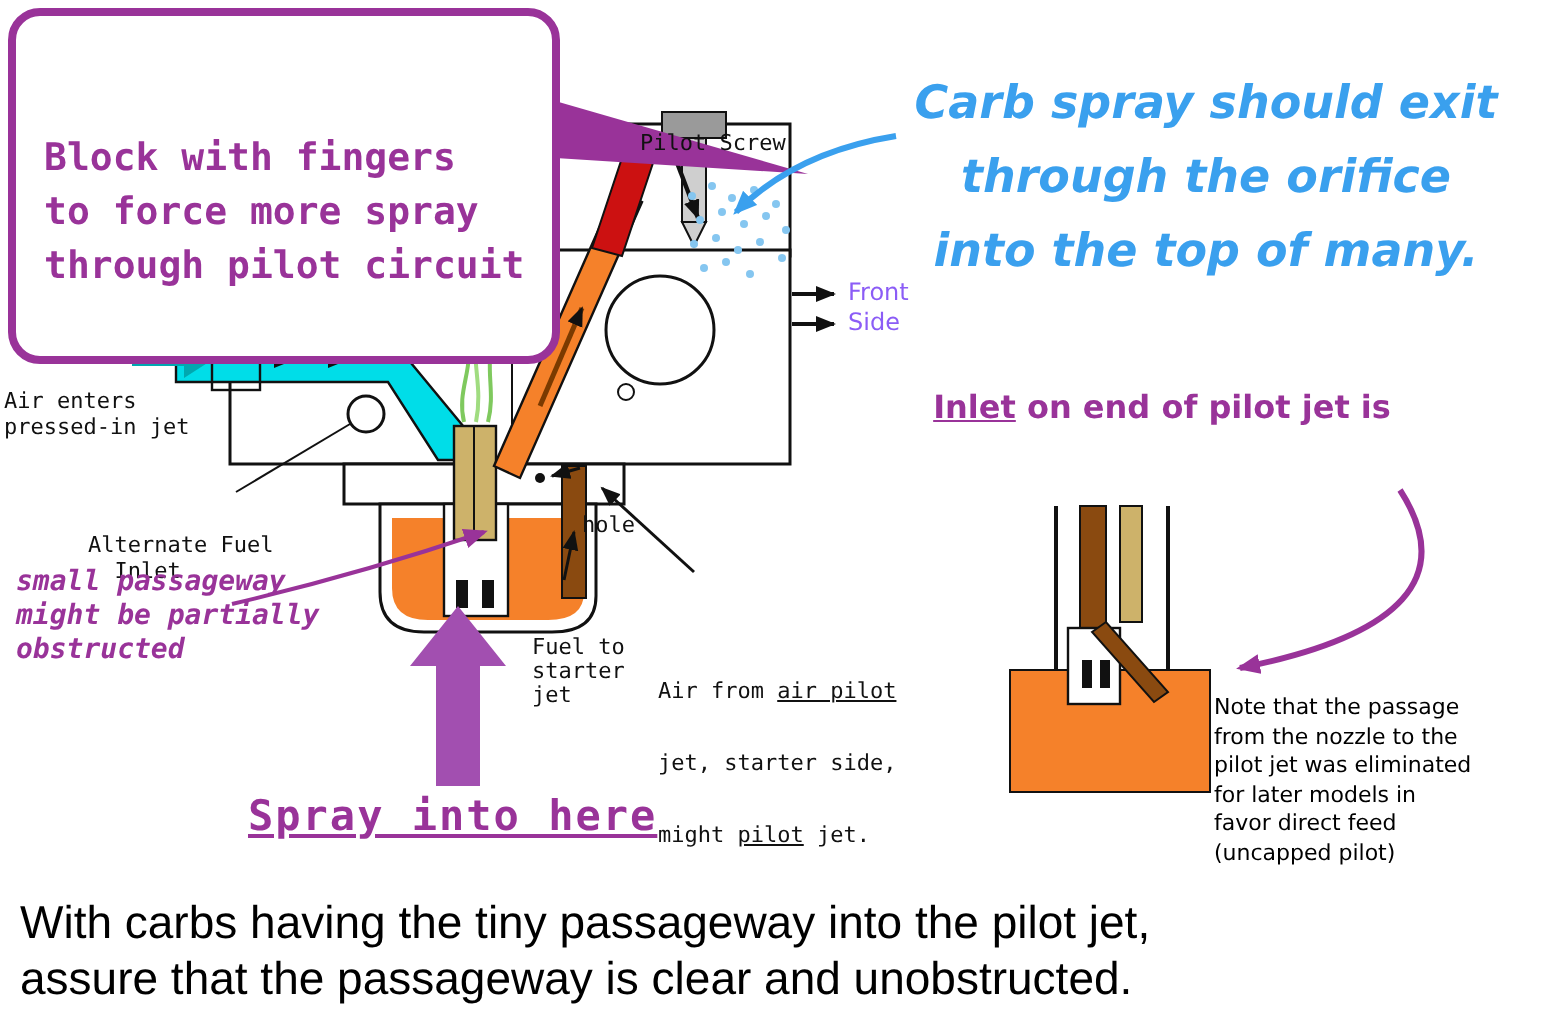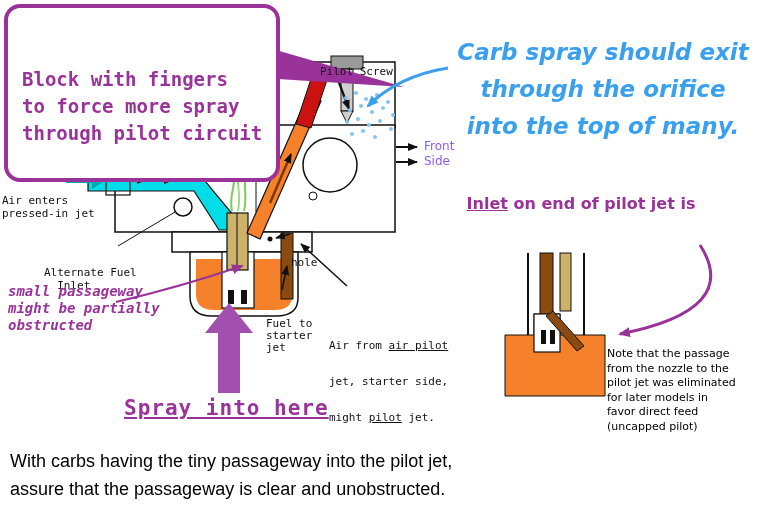--- a/index.html
+++ b/index.html
@@ -18,21 +18,21 @@
   .front-side{position:absolute;left:424px;top:139px;font-size:12px;line-height:15px;color:#8b5cf6;z-index:2;}
   .plug-note{position:absolute;left:448px;top:190px;width:266px;text-align:center;
     font-weight:bold;font-size:16px;line-height:28px;color:var(--purple);z-index:2;}
   .small-passageway{position:absolute;left:8px;top:283px;font-family:"DejaVu Sans Mono",monospace;
     font-weight:bold;font-style:italic;font-size:14px;line-height:17px;color:var(--purple);white-space:pre;z-index:2;}
   .spray-here{position:absolute;left:124px;top:396px;font-family:"DejaVu Sans Mono",monospace;
     font-weight:bold;font-size:21px;color:var(--purple);letter-spacing:1px;z-index:2;text-decoration:underline;}
   .inset-note{position:absolute;left:607px;top:347px;width:152px;font-size:11px;
     line-height:14.5px;color:#000;white-space:pre;z-index:2;}
   .bottom-caption{position:absolute;left:10px;top:447px;font-family:"Liberation Sans",sans-serif;
-    font-size:18px;line-height:28px;color:#000;white-space:pre;z-index:2;}
+    font-size:23px;line-height:28px;color:#000;white-space:pre;z-index:2;}
   
   .f-white{fill:#fff}.f-black{fill:#111}.f-none{fill:none}
   .f-gray{fill:#9a9a9a}.f-lgray{fill:#cfcfcf}
   .f-orange{fill:var(--orange)}.f-red{fill:var(--red)}.f-brown{fill:var(--brown)}
   .f-tan{fill:var(--tan)}.f-cyan{fill:var(--cyan)}.f-purple{fill:var(--purple)}
   .f-apurple{fill:var(--arrowpurple)}.f-teal{fill:var(--teal)}.f-lblue{fill:var(--lightblue)}
   .f-blue2{fill:var(--blue)}
   .s-black{stroke:#111}.s-purple{stroke:var(--purple)}.s-blue{stroke:var(--blue)}
   .s-green{stroke:var(--green)}.s-green2{stroke:var(--green2)}.s-dkorange{stroke:#7a3a00}
 </style>

